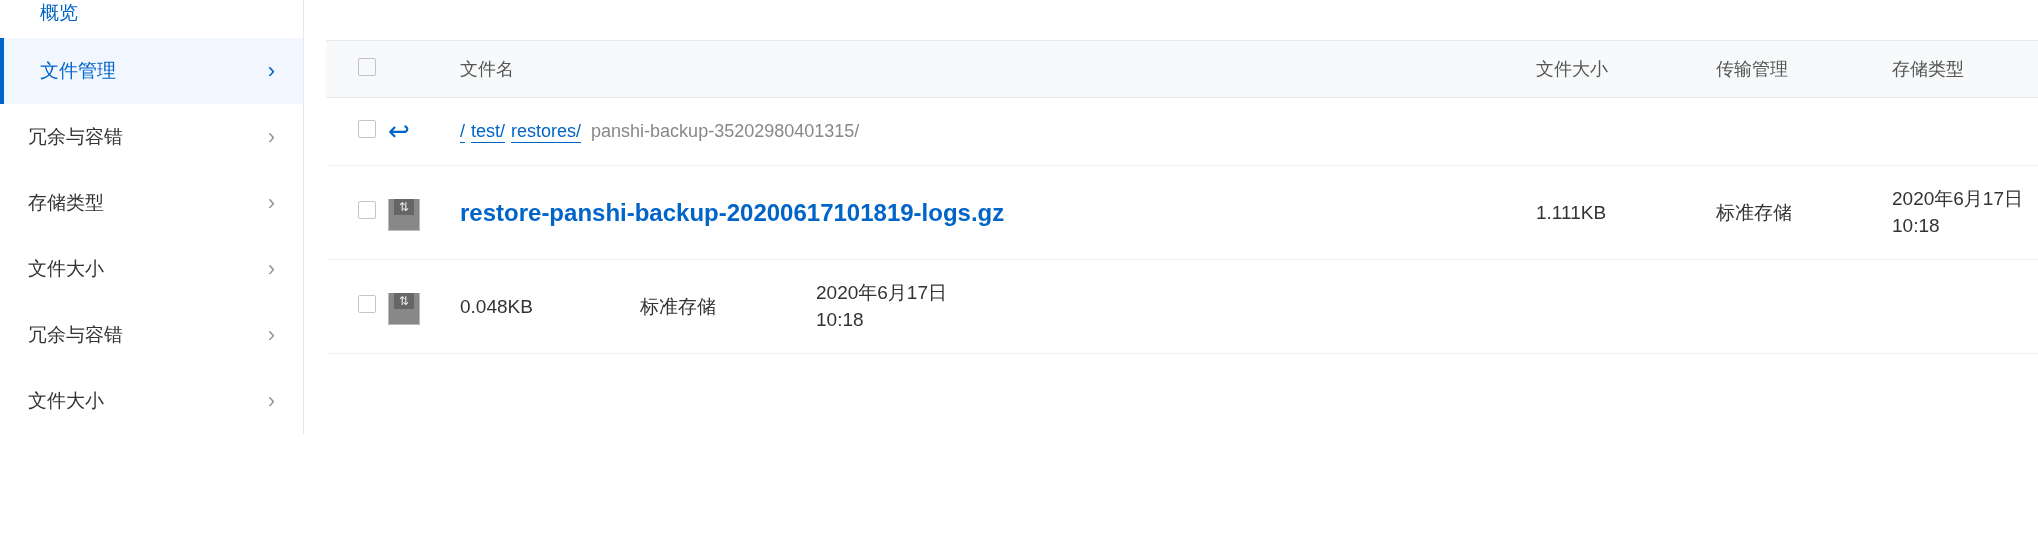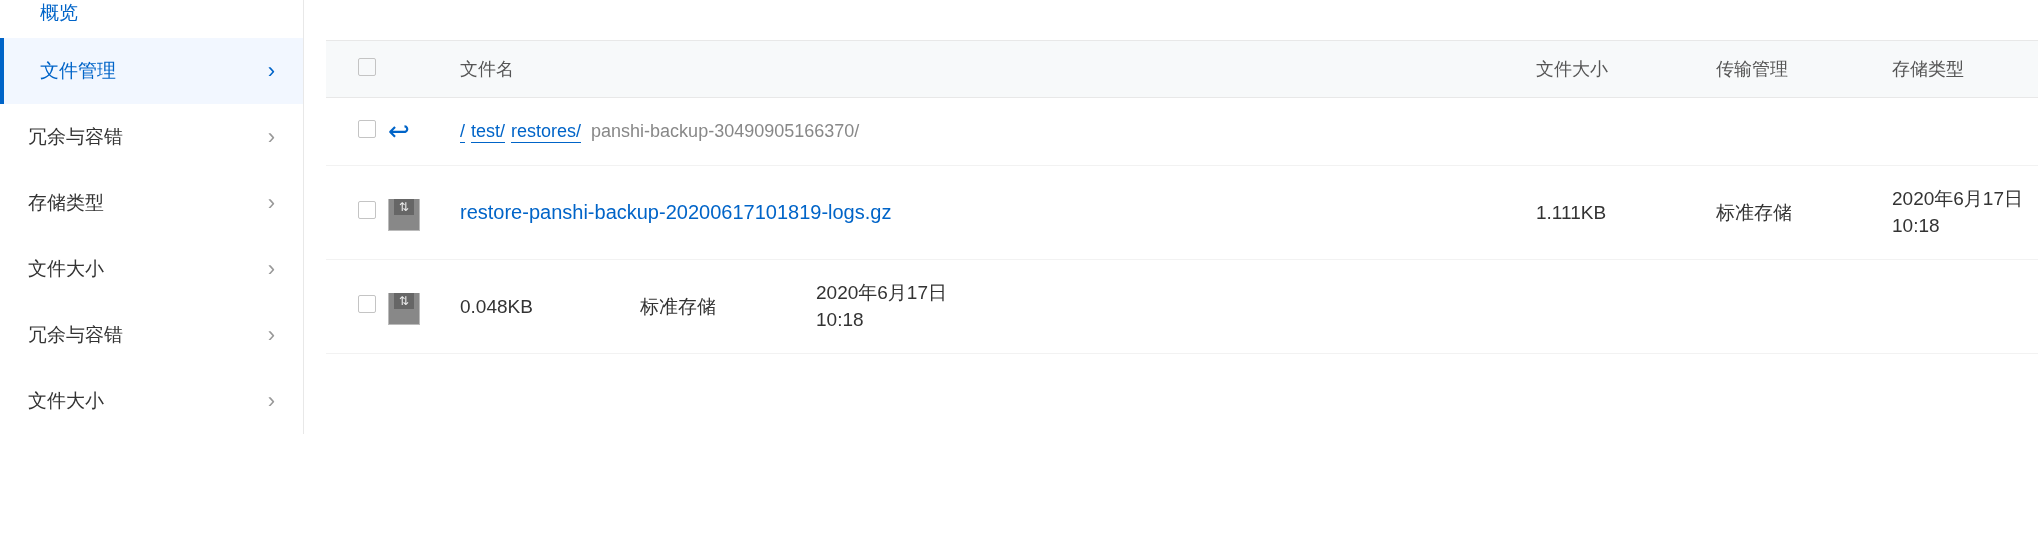--- a/index.html
+++ b/index.html
@@ -149,21 +149,22 @@
       display: flex;
       align-items: center;
       justify-content: center;
       color: #eee;
       font-size: 12px;
     }
     .file-name {
       color: #0064c8;
       text-decoration: none;
       cursor: pointer;
-      font-size: 20px;
+      font-size: 24px;
+      font-weight: bold;
     }
     .th {
       color: #555;
       font-size: 18px;
     }
     .td {
       color: #333;
       font-size: 19px;
     }
     .td.updated {
@@ -222,21 +223,21 @@
       <div class="col-checkbox">
         <span class="checkbox"></span>
       </div>
       <div class="col-icon">
         <span class="back-icon">↩</span>
       </div>
       <div class="col-name breadcrumb">
         <a>/</a>
         <a>test/</a>
         <a>restores/</a>
-        <span class="current">panshi-backup-30490905166370/</span>
+        <span class="current">panshi-backup-35202980401315/</span>
       </div>
     </div>
 
     <div class="table-row">
       <div class="col-checkbox">
         <span class="checkbox"></span>
       </div>
       <div class="col-icon">
         <span class="file-icon">
           <span class="file-icon-inner">⇅</span>

